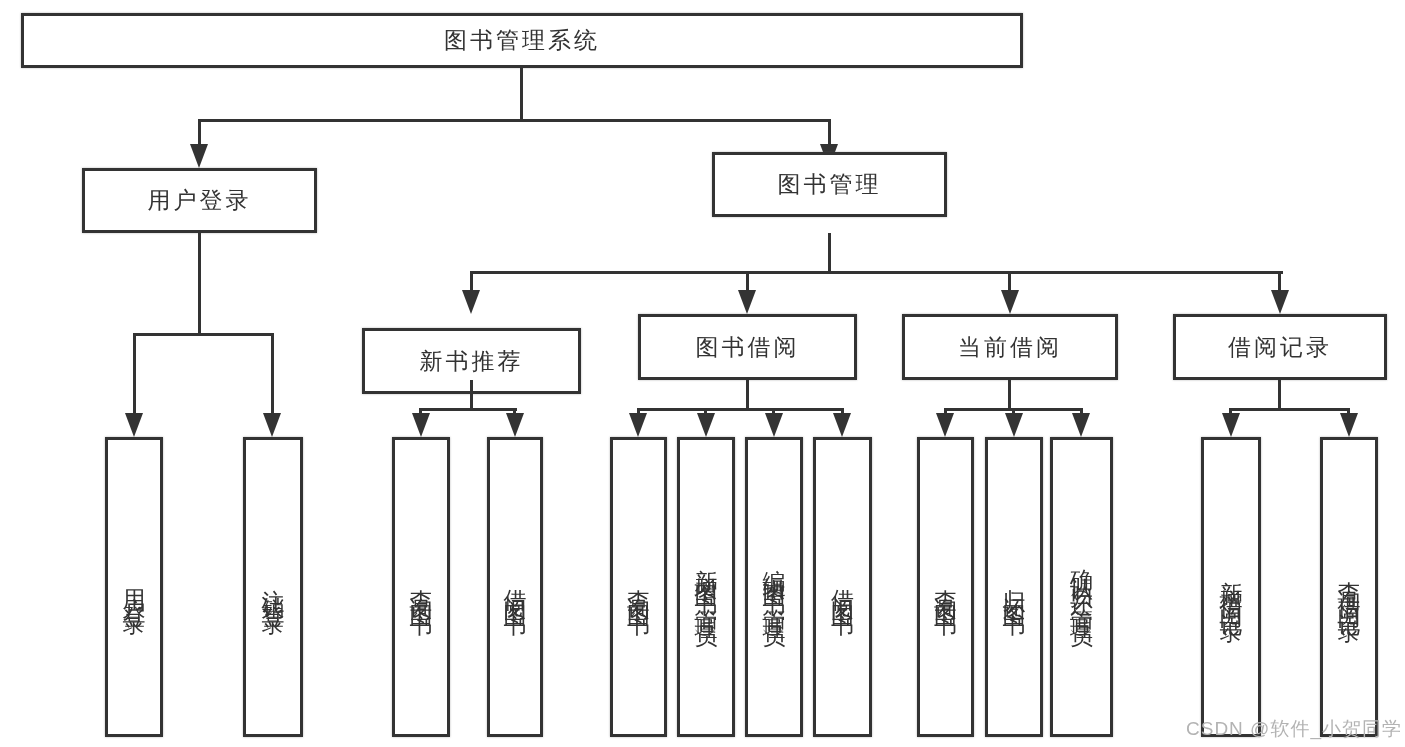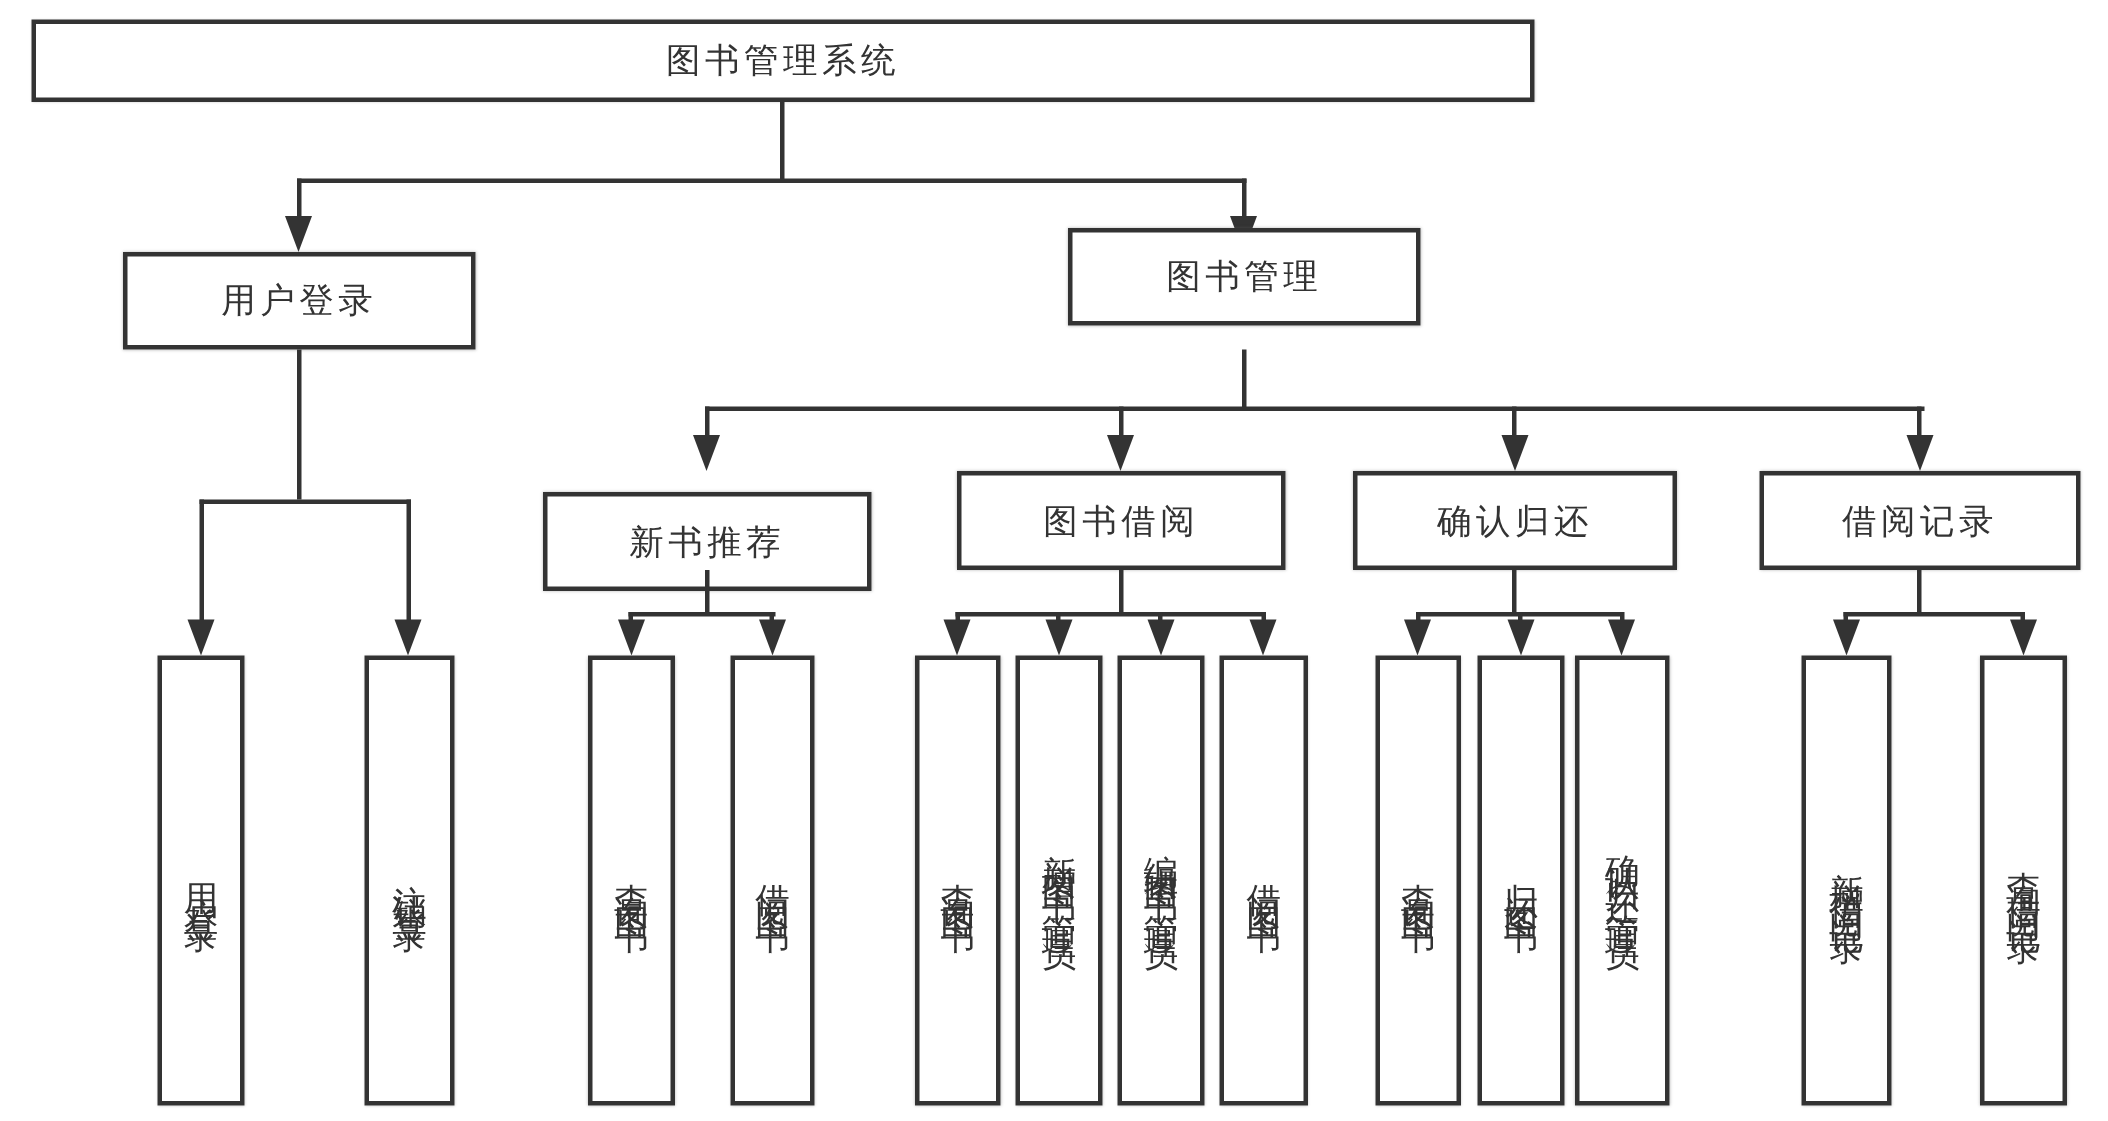--- a/index.html
+++ b/index.html
@@ -96,21 +96,21 @@
   <div class="line" style="left:746px; top:271px; width:3px; height:25px;"></div>
   <div class="line" style="left:1008px; top:271px; width:3px; height:25px;"></div>
   <div class="line" style="left:1278px; top:271px; width:3px; height:25px;"></div>
   <div class="arrow" style="left:462px; top:290px;"></div>
   <div class="arrow" style="left:738px; top:290px;"></div>
   <div class="arrow" style="left:1001px; top:290px;"></div>
   <div class="arrow" style="left:1271px; top:290px;"></div>
 
   <div class="node" style="left:362px; top:314px; width:219px; height:66px;margin-top:14px;">新书推荐</div>
   <div class="node" style="left:638px; top:314px; width:219px; height:66px;">图书借阅</div>
-  <div class="node" style="left:902px; top:314px; width:216px; height:66px;">确认归还</div>
+  <div class="node" style="left:902px; top:314px; width:216px; height:66px;">当前借阅</div>
   <div class="node" style="left:1173px; top:314px; width:214px; height:66px;">借阅记录</div>
 
   <div class="line" style="left:470px; top:380px; width:3px; height:30px;"></div>
   <div class="line" style="left:419px; top:408px; width:98px; height:3px;"></div>
   <div class="line" style="left:419px; top:408px; width:3px; height:10px;"></div>
   <div class="line" style="left:513px; top:408px; width:3px; height:10px;"></div>
   <div class="arrow" style="left:412px; top:413px;"></div>
   <div class="arrow" style="left:506px; top:413px;"></div>
 
   <div class="line" style="left:746px; top:380px; width:3px; height:30px;"></div>
@@ -177,14 +177,15 @@
     <span>确认归还（管理员）</span>
   </div>
 
   <div class="vnode" style="left:1201px; top:437px; width:60px; height:300px;">
     <span>新增借阅记录</span>
   </div>
   <div class="vnode" style="left:1320px; top:437px; width:58px; height:300px;">
     <span>查询借阅记录</span>
   </div>
 
+  <div id="watermark">CSDN @软件_小贺同学</div>
 
 </div>
 
 </body></html>

